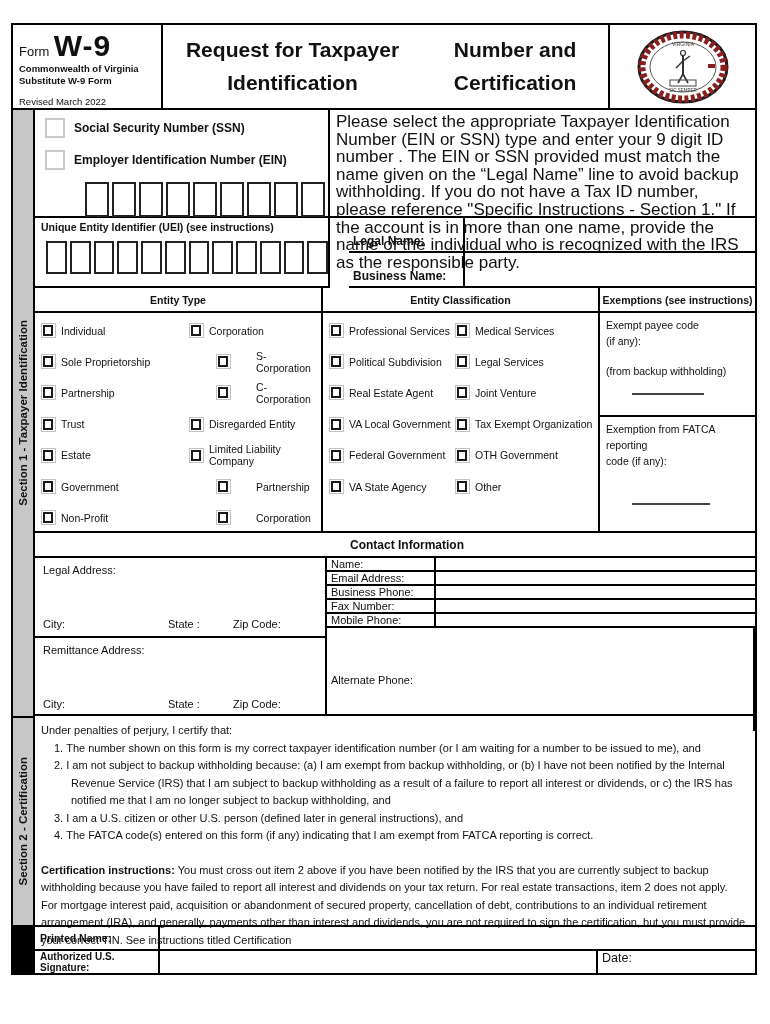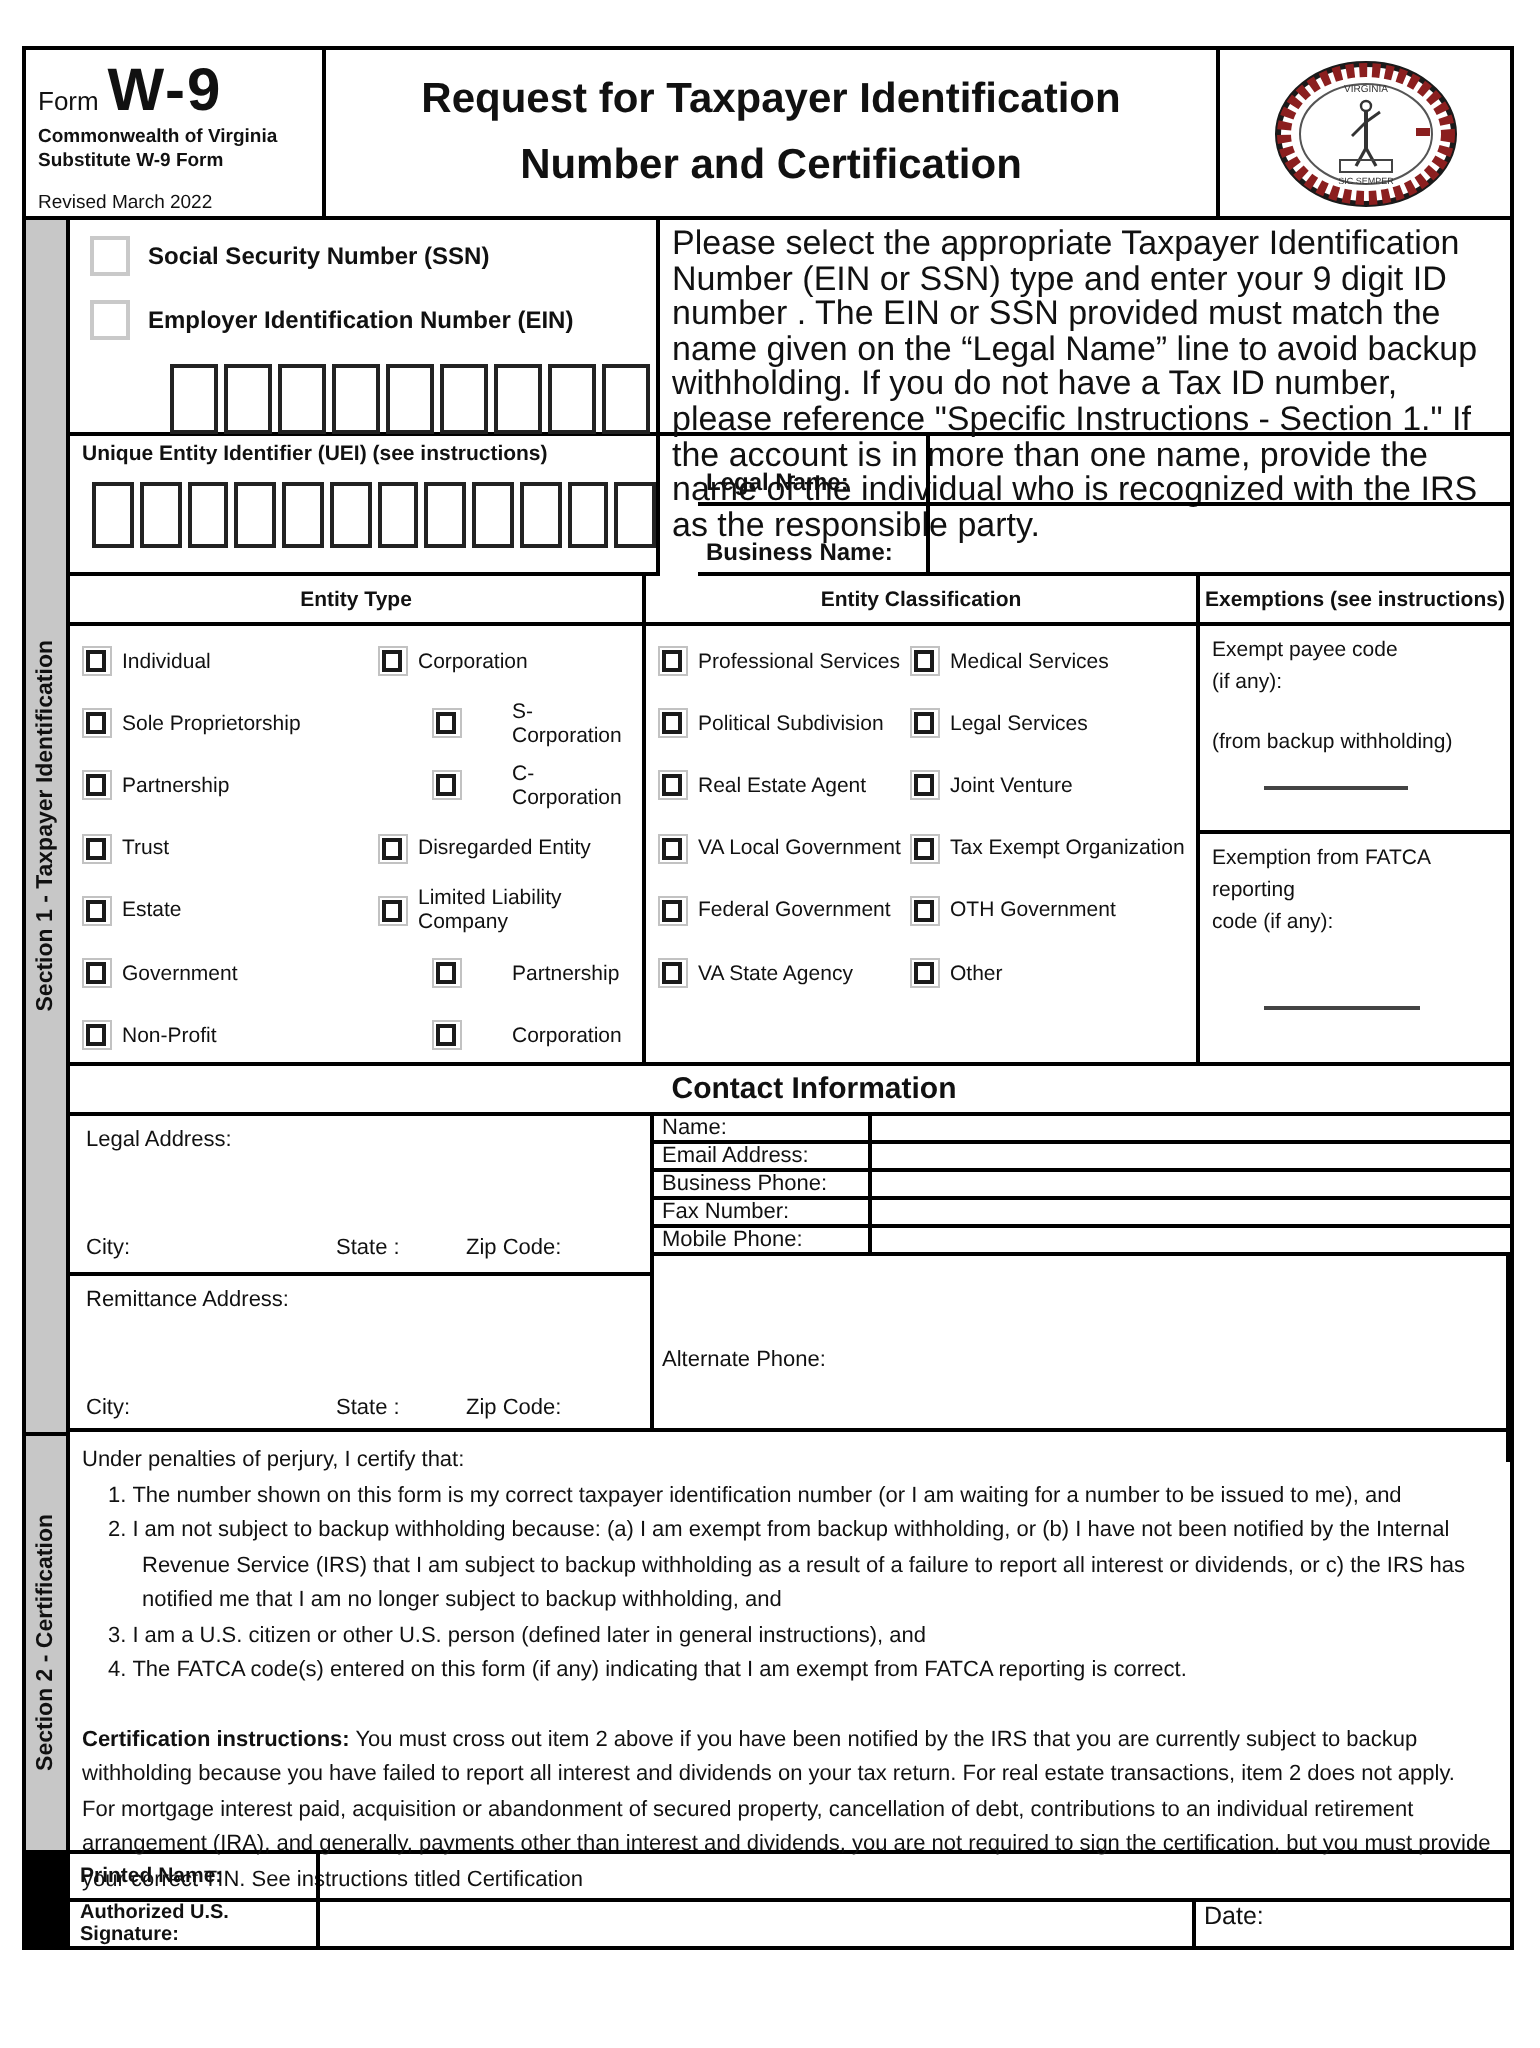--- a/index.html
+++ b/index.html
@@ -7,21 +7,21 @@
   #form{position:absolute;left:11px;top:23px;width:742px;height:948px;border:2px solid #000;background:#fff;}
   .abs{position:absolute;box-sizing:border-box;}
   .br{border-right:2px solid #000;}
   .bb{border-bottom:2px solid #000;}
   
   .formbox{left:0;top:0;width:150px;height:85px;padding:4px 6px;}
   .formword{font-size:13px;}
   .formnum{font-size:30px;font-weight:bold;letter-spacing:1px;margin-top:24px;}
   .orgline{font-size:9.5px;font-weight:bold;line-height:1.25;}
   .revised{font-size:9.5px;margin-top:9px;}
-  .titlebox{left:150px;top:0;width:447px;height:85px;display:flex;flex-direction:column;justify-content:center;align-items:center;}
+  .titlebox{left:150px;top:0;width:447px;height:85px;display:flex;flex-direction:row;justify-content:center;align-items:center;}
   .title{font-size:21px;font-weight:bold;line-height:1.55;text-align:center;}
   .sealbox{left:597px;top:0;width:145px;height:85px;display:flex;align-items:center;justify-content:center;}
   
   .sidebar{left:0;width:22px;background:#c7c7c7;display:flex;align-items:center;justify-content:center;}
   .vtext{writing-mode:vertical-rl;transform:rotate(180deg);font-weight:bold;font-size:11.5px;white-space:nowrap;}
   .sb1{top:85px;height:608px;}
   .sb2{top:693px;height:209px;}
   .sbblack{left:0;top:902px;width:22px;height:46px;background:#000;}
   
   .tincell{left:22px;top:85px;width:295px;height:108px;padding:8px 0 0 10px;}
@@ -51,21 +51,21 @@
   .eclass .cbcol.c1{flex:0 0 126px;}
   .cbrow{height:31.2px;display:flex;align-items:center;}
   .cbrow.indent{padding-left:27px;gap:20px;}
   .cb{width:13px;height:13px;border:1px solid #c2c2c2;background:#fff;position:relative;margin-right:5px;flex:0 0 auto;}
   .cb::after{content:"";position:absolute;left:1px;top:1px;width:6px;height:7px;border:2px solid #1a1a1a;}
   .cblabel{font-size:10.5px;}
   .exline{border-bottom:2px solid #444;height:0;}
   .expayee{padding:5px 6px;font-size:10.5px;line-height:1.5;height:92px;border-bottom:2px solid #000;box-sizing:content-box;}
   .exfatca{padding:5px 6px;font-size:10.5px;line-height:1.5;}
   
-  .contacthead{left:22px;top:508px;width:720px;height:25px;display:flex;align-items:center;justify-content:center;font-weight:bold;font-size:15px;padding-left:24px;}
+  .contacthead{left:22px;top:508px;width:720px;height:25px;display:flex;align-items:center;justify-content:center;font-weight:bold;font-size:12px;padding-left:24px;}
   .addrcol{left:22px;top:533px;width:292px;height:158px;}
   .addrblock{height:78px;display:flex;flex-direction:column;justify-content:space-between;padding:6px 8px;box-sizing:border-box;font-size:11px;}
   .addrblock.first{border-bottom:2px solid #000;height:80px;}
   .cszline{display:flex;}
   .cszline .city{flex:0 0 125px;}
   .cszline .state{flex:0 0 65px;}
   .contactrows{left:314px;top:533px;width:428px;height:158px;display:flex;flex-direction:column;}
   .crow{flex:1;display:flex;border-bottom:2px solid #000;}
   .crow:last-child{border-bottom:none;flex-direction:column;}
   .clabel{flex:0 0 103px;border-right:2px solid #000;font-size:11px;display:flex;align-items:center;padding-left:4px;}

